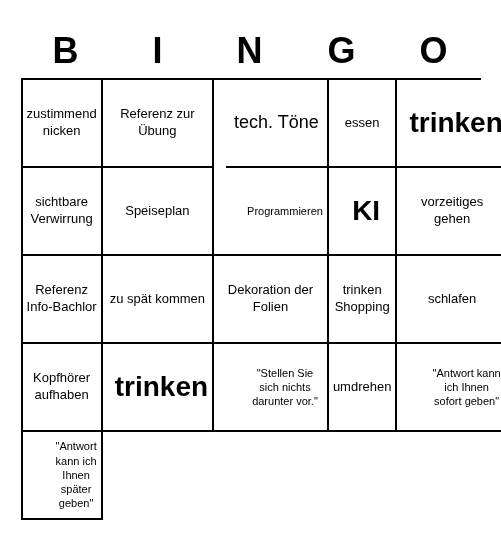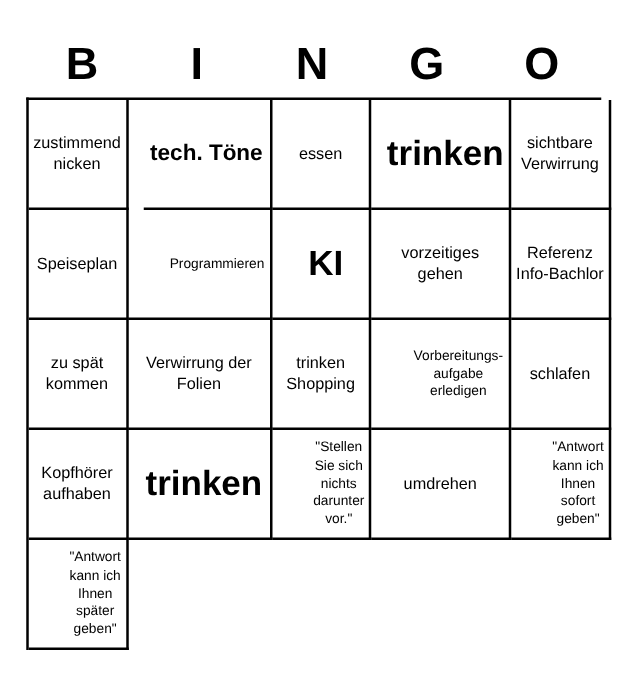--- a/index.html
+++ b/index.html
@@ -39,21 +39,21 @@
       display: flex;
       align-items: center;
       justify-content: center;
       text-align: center;
       padding: 6px 4px;
       font-size: 13px;
       line-height: 1.3;
     }
     .bingo-cell.large-text {
       font-size: 18px;
-      font-weight: bold;
+      font-weight: normal;
       margin-left: 12px;
     }
     .bingo-cell.xl-text {
       font-size: 28px;
       font-weight: bold;
       padding-left: 12px;
     }
     .bingo-cell.small-text {
       font-size: 11px;
       padding-left: 33px;
@@ -65,33 +65,33 @@
 <div class="bingo-container">
   <div class="bingo-header">
   <div class="bingo-header-cell">B</div>
       <div class="bingo-header-cell">I</div>
       <div class="bingo-header-cell">N</div>
       <div class="bingo-header-cell">G</div>
       <div class="bingo-header-cell">O</div>
     </div>
   <div class="bingo-grid">
   <div class="bingo-cell">zustimmend nicken</div>
+      <div class="bingo-cell">Referenz zur Übung</div>
       <div class="bingo-cell large-text">tech. Töne</div>
       <div class="bingo-cell">essen</div>
       <div class="bingo-cell xl-text">trinken</div>
       <div class="bingo-cell">sichtbare Verwirrung</div>
       <div class="bingo-cell">Speiseplan</div>
       <div class="bingo-cell small-text">Programmieren</div>
       <div class="bingo-cell xl-text">KI</div>
       <div class="bingo-cell">vorzeitiges gehen</div>
       <div class="bingo-cell">Referenz Info-Bachlor</div>
       <div class="bingo-cell">zu spät kommen</div>
-      <div class="bingo-cell">Verwirrung der Folien</div>
+      <div class="bingo-cell">Dekoration der Folien</div>
       <div class="bingo-cell">trinken Shopping</div>
-      <div class="bingo-cell small-text">Vorbereitungs-aufgabe erledigen</div>
       <div class="bingo-cell">schlafen</div>
       <div class="bingo-cell">Kopfhörer aufhaben</div>
       <div class="bingo-cell xl-text">trinken</div>
       <div class="bingo-cell small-text">"Stellen Sie sich nichts darunter vor."</div>
       <div class="bingo-cell">umdrehen</div>
       <div class="bingo-cell small-text">"Antwort kann ich Ihnen sofort geben"</div>
       <div class="bingo-cell small-text">"Antwort kann ich Ihnen später geben"</div>
     </div>
 </div>
 

